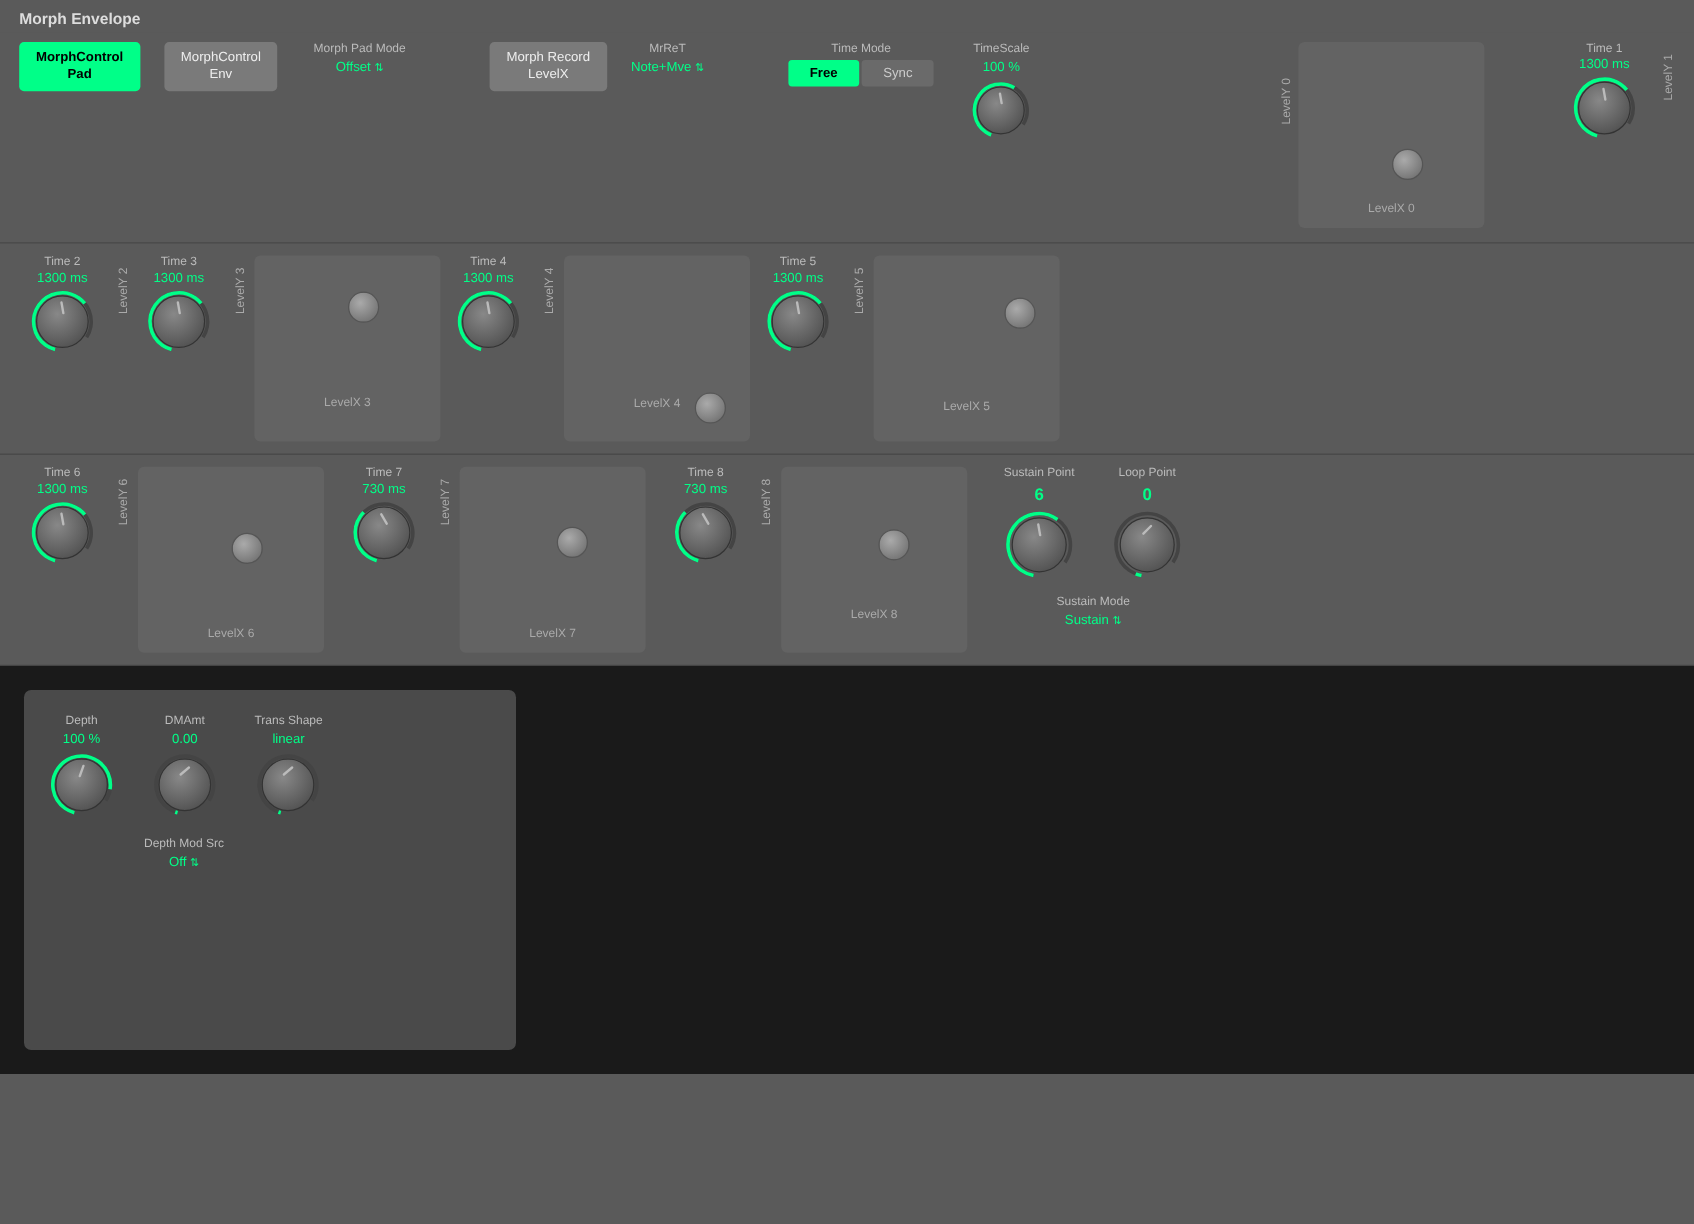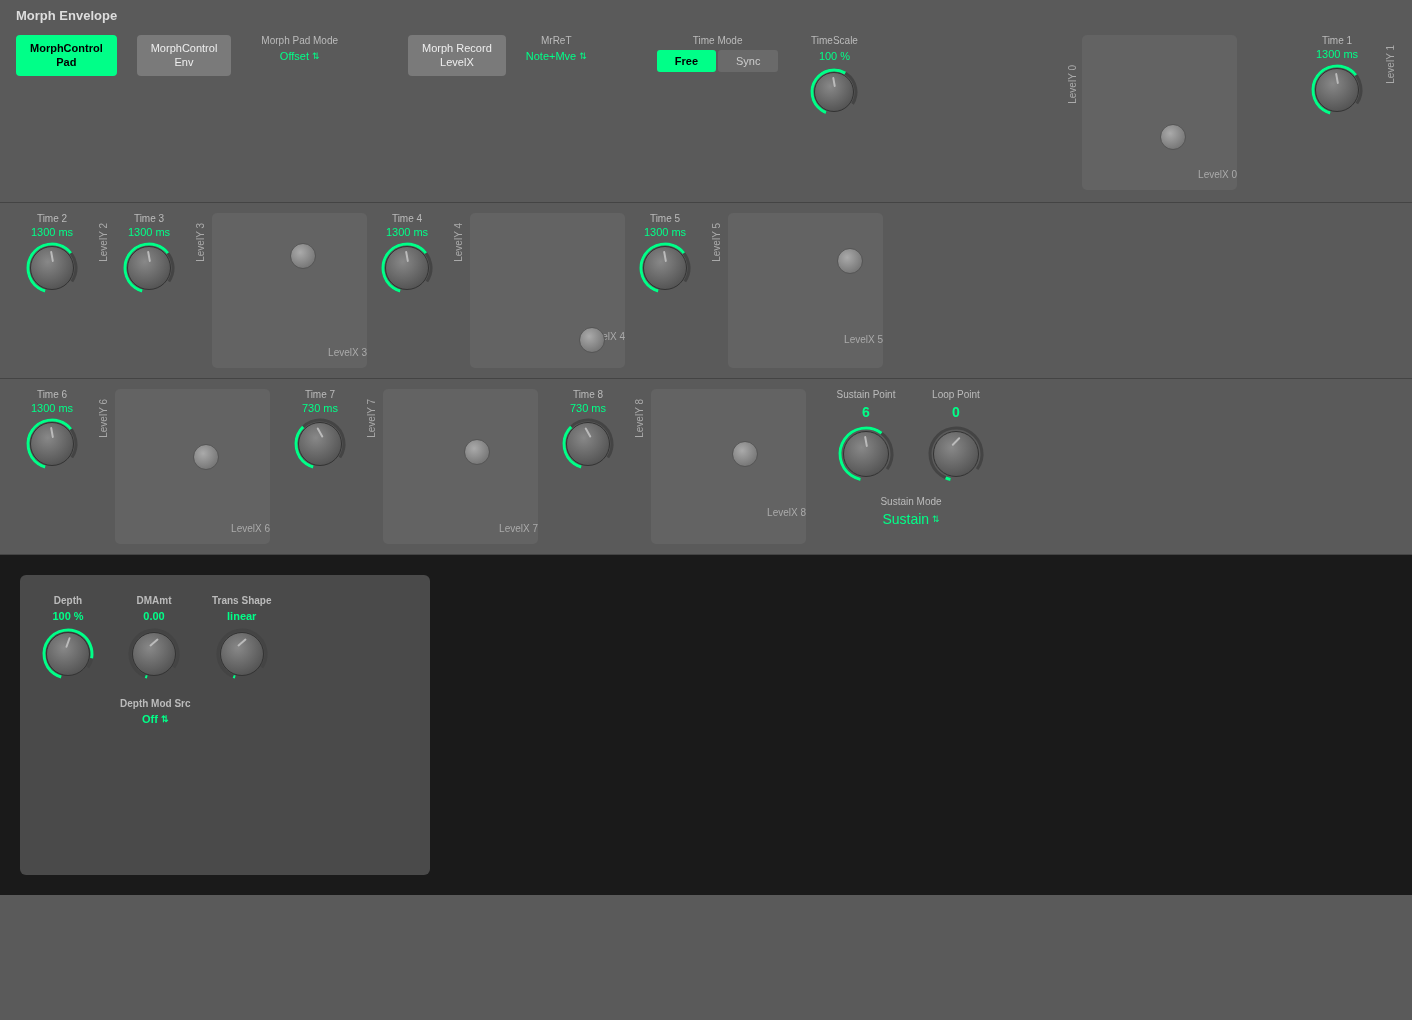--- a/index.html
+++ b/index.html
@@ -131,21 +131,20 @@
     }
     .bottom-panel {
       background: #4a4a4a;
       border-radius: 6px;
       width: 410px;
       min-height: 300px;
       padding: 20px;
       display: flex;
       flex-direction: column;
       gap: 16px;
-      font-weight: bold;
     }
     .bottom-row {
       display: flex;
       gap: 30px;
       align-items: flex-start;
     }
 
     
     .point-group {
       display: flex;
@@ -155,21 +154,21 @@
     }
 
     .env-box {
       background: #636363;
       border-radius: 5px;
       width: 155px;
       height: 155px;
       position: relative;
       display: flex;
       flex-direction: column;
-      align-items: flex-end;
+      align-items: center;
       justify-content: flex-end;
       padding-bottom: 6px;
     }
 
     .ball-pos {
       position: absolute;
       width: 26px;
       height: 26px;
       border-radius: 50%;
       background: radial-gradient(circle at 38% 35%, #aaa, #666);
@@ -306,21 +305,21 @@
           <circle cx="28" cy="28" r="24" fill="none" stroke="#00ff88" stroke-width="3" stroke-dasharray="90 60" stroke-dashoffset="8" transform="rotate(125 28 28)"></circle>
         </svg>
         <div style="position:absolute;top:6px;left:6px;width:44px;height:44px;border-radius:50%;background:radial-gradient(circle at 40% 35%,#888,#444);border:1px solid #333;cursor:pointer">
           <div style="position:absolute;width:2px;height:11px;background:#bbb;top:4px;left:50%;transform:translateX(-50%) rotate(-10deg);border-radius:1px"></div>
         </div>
       </div>
     </div>
     <div style="writing-mode:vertical-rl;transform:rotate(180deg);font-size:10px;color:#aaa;margin-top:10px">LevelY 3</div>
     <div class="env-box" style="width:155px;height:155px">
       <div class="ball-pos" style="top:30px;left:50%"></div>
-      <span style="font-size:10px;color:#aaa;margin-bottom:4px">LevelX 3</span>
+      <span style="font-size:10px;color:#aaa;margin-bottom:21px">LevelX 3</span>
     </div>
   </div>
 
   <div style="display:flex;align-items:flex-start;gap:6px">
     <div class="time-knob-group">
       <span style="font-size:10px;color:#bbb">Time 4</span>
       <span style="font-size:11px;color:#00ff88">1300 ms</span>
       <div style="position:relative;width:56px;height:56px">
         <svg width="56" height="56">
           <circle cx="28" cy="28" r="24" fill="none" stroke="#444" stroke-width="3" stroke-dasharray="120 30" stroke-dashoffset="8" transform="rotate(125 28 28)"></circle>
@@ -453,21 +452,21 @@
           <div style="position:absolute;top:7px;left:7px;width:46px;height:46px;border-radius:50%;background:radial-gradient(circle at 40% 35%,#888,#444);border:1px solid #333;cursor:pointer">
             <div style="position:absolute;width:2px;height:11px;background:#bbb;top:4px;left:50%;transform:translateX(-50%) rotate(-135deg);border-radius:1px"></div>
           </div>
         </div>
       </div>
     </div>
 
     <div class="control-group">
       <span style="font-size:10px;color:#bbb">Sustain Mode</span>
       <div class="dropdown-val">
-        <span style="color:#00ff88;font-size:14px">Sustain</span>
+        <span style="color:#00ff88;font-size:11px">Sustain</span>
         <span class="dropdown-arrow">⇅</span>
       </div>
     </div>
   </div>
 </div>
 
 <div class="bottom-section">
   <div class="bottom-panel">
 
     <div class="bottom-row">

